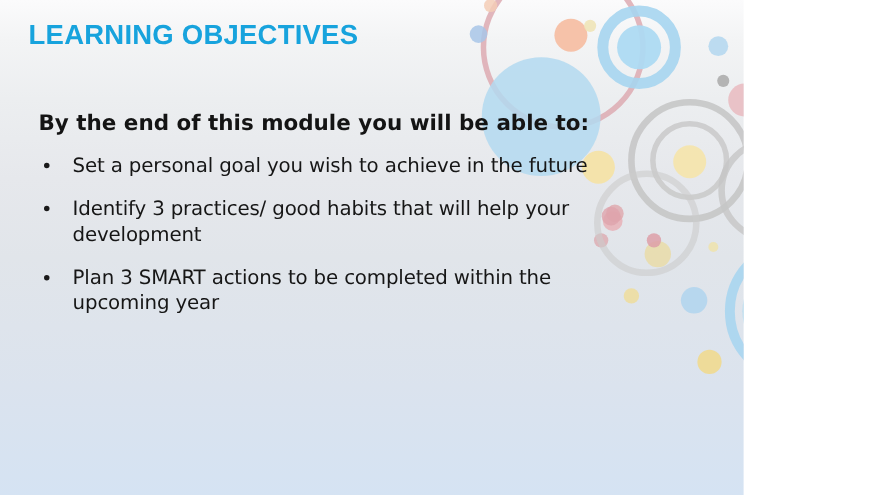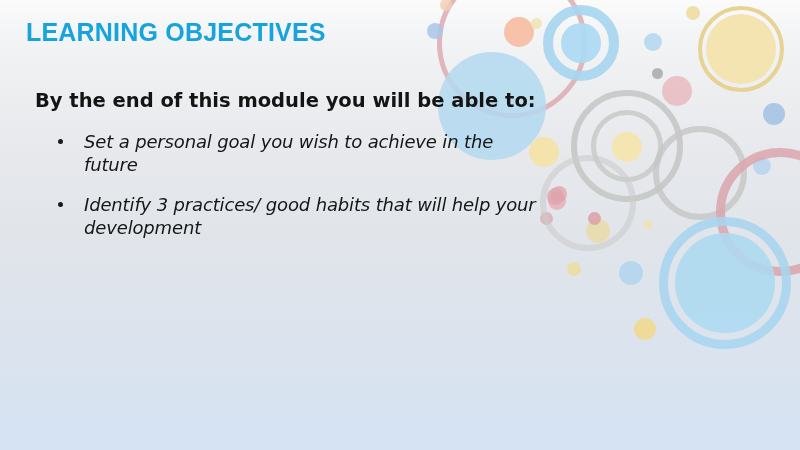--- a/index.html
+++ b/index.html
@@ -2,21 +2,21 @@
 <html><head>
 <meta charset="utf-8">
 <style>
   html, body {
     margin: 0;
     padding: 0;
     background: #ffffff;
   }
   #slide {
     position: relative;
-    width: 800px;
+    width: 676px;
     height: 450px;
     overflow: hidden;
     font-family: "DejaVu Sans", sans-serif;
     background:
       linear-gradient(to bottom,
         #fbfbfc 0%,
         #f3f4f5 8%,
         #eceef0 20%,
         #e6e8ec 36%,
         #e1e5ea 52%,
@@ -54,29 +54,28 @@
     position: absolute;
     left: 30px;
     top: 86px;
     width: 540px;
   }
   #lead {
     font-family: "DejaVu Sans", sans-serif;
     font-weight: bold;
     font-size: 19.5px;
     color: #141414;
-    margin: 4px 0 16px 5px;
+    margin: 15px 0 16px 5px;
     line-height: 1.12;
     white-space: nowrap;
   }
   ul.bullets {
     list-style: none;
-    margin: 18px;
+    margin: 0;
     padding: 0;
-    font-style: italic;
   }
   ul.bullets > li {
     position: relative;
     padding-left: 36px;
     margin-bottom: 16px;
     font-family: "DejaVu Sans", sans-serif;
     font-size: 18px;
     line-height: 1.3;
     color: #161616;
     letter-spacing: -0.15px;
@@ -142,16 +141,20 @@
     <p id="lead">By the end of this module you will be able to:</p>
     <ul class="bullets">
       <li>
         <span class="dot"></span>
         <span class="btext">Set a personal goal you wish to achieve in the future</span>
       </li>
       <li>
         <span class="dot"></span>
         <span class="btext">Identify 3 practices/ good habits that will help your development</span>
       </li>
+      <li>
+        <span class="dot"></span>
+        <span class="btext">Plan 3 SMART actions to be completed within the upcoming year</span>
+      </li>
     </ul>
   </div>
 
 </div>
 
 </body></html>

